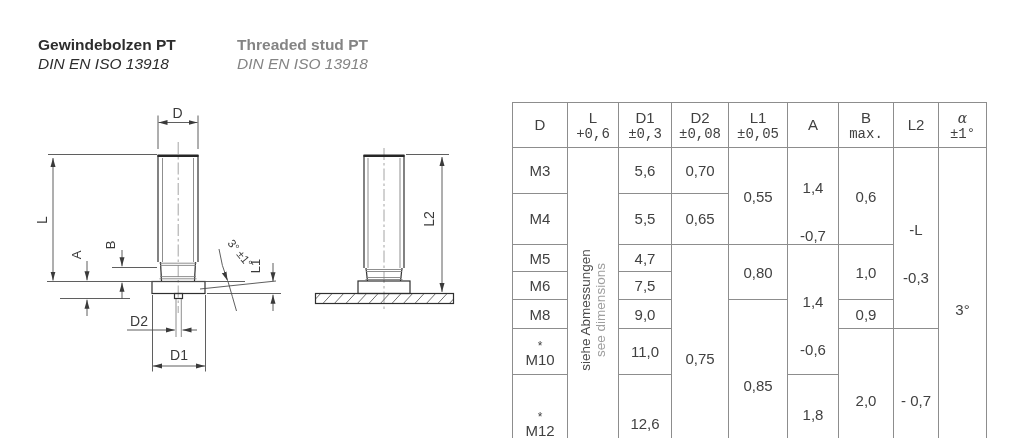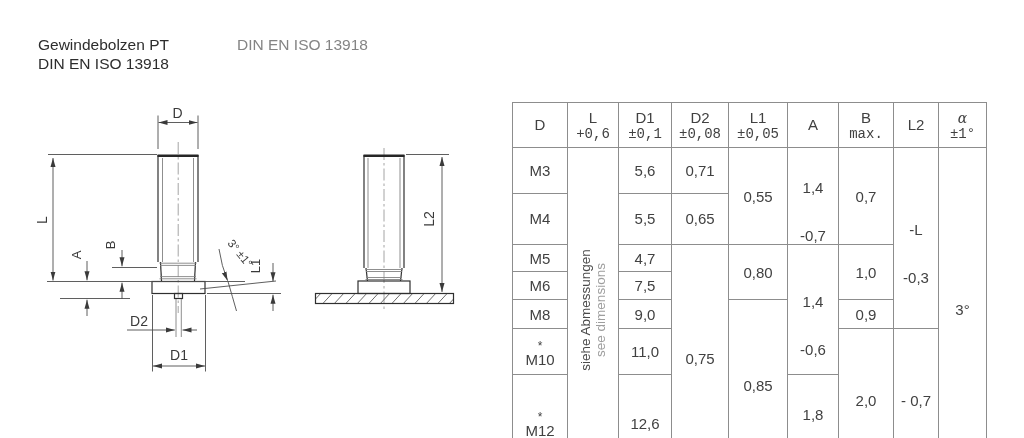--- a/index.html
+++ b/index.html
@@ -4,22 +4,22 @@
 <style>
   html,body { margin:0; padding:0; }
   body {
     width:1024px; height:438px; position:relative; overflow:hidden;
     background:#ffffff; font-family:"Liberation Sans", sans-serif;
   }
   
   .title-block { position:absolute; top:36px; font-size:15.5px; line-height:18.5px; }
   #title-de { left:38px; color:#2d2d2d; }
   #title-en { left:237px; color:#848484; }
-  .title-line1 { font-weight:normal; display:block;text-align:right; }
-  .title-line2 { font-weight:normal; display:block; }
+  .title-line1 { font-weight:bold; display:block;text-align:right; }
+  .title-line2 { font-weight:normal; display:block;font-style:italic; }
 
   
   #drawing-svg { position:absolute; left:0; top:0; }
   .outline { stroke:#2f2f2f; stroke-width:1.2; fill:none; }
   .outline-thick { stroke:#262626; stroke-width:2.4; fill:none; }
   .thread { stroke:#828282; stroke-width:0.9; fill:none; }
   .dim { stroke:#4d4d4d; stroke-width:0.9; fill:none; }
   .centerline { stroke:#9a9a9a; stroke-width:0.9; fill:none; stroke-dasharray:12 3 2.5 3; }
   .hatch { stroke:#5a5a5a; stroke-width:0.9; }
   .dwg-label { fill:#3a3a3a; font-size:14px; font-family:"Liberation Sans",sans-serif; }
@@ -55,20 +55,21 @@
   .starred .mlabel { display:block; line-height:17px; }
 </style>
 </head>
 <body>
 
 <div class="title-block" id="title-de">
   <span class="title-line1">Gewindebolzen PT</span>
   <span class="title-line2">DIN EN ISO 13918</span>
 </div>
 <div class="title-block" id="title-en">
+  <span class="title-line1">Threaded stud PT</span>
   <span class="title-line2">DIN EN ISO 13918</span>
 </div>
 
 <svg id="drawing-svg" width="1024" height="438" viewBox="0 0 1024 438">
   <defs>
     <marker id="arw" markerUnits="userSpaceOnUse" markerWidth="12" markerHeight="9" refX="9" refY="4" orient="auto-start-reverse">
       <path d="M9,4 L0,1.5 L0,6.5 z" fill="#3a3a3a"></path>
     </marker>
     <clipPath id="plate-clip">
         <rect x="316" y="294" width="137" height="9"></rect>
@@ -209,21 +210,21 @@
   <tr style="height:45px">
     <th>
           <span class="hsym">D</span>
         </th>
     <th>
           <span class="hsym">L</span>
           <span class="htol">+0,6</span>
         </th>
     <th>
           <span class="hsym">D1</span>
-          <span class="htol">±0,1</span>
+          <span class="htol">±0,3</span>
         </th>
     <th>
           <span class="hsym">D2</span>
           <span class="htol">±0,08</span>
         </th>
     <th>
           <span class="hsym">L1</span>
           <span class="htol">±0,05</span>
         </th>
     <th>
@@ -243,27 +244,27 @@
   </tr>
   <tr style="height:26px">
     <td>M3</td>
     <td class="rot-cell" rowspan="7">
       <div class="rot-wrap">
         <span class="de">siehe Abmessungen</span>
         <span class="en">see dimensions</span>
       </div>
     </td>
     <td>5,6</td>
-    <td>0,71</td>
+    <td>0,70</td>
     <td rowspan="2">0,55</td>
     <td rowspan="2" class="two">
       <span>1,4</span>
           <span>-0,7</span>
     </td>
-    <td rowspan="2">0,7</td>
+    <td rowspan="2">0,6</td>
     <td rowspan="5" class="two">
       <span>-L</span>
           <span>-0,3</span>
     </td>
     <td rowspan="7">3°</td>
   </tr>
   <tr style="height:29px">
     <td>M4</td>
     <td>5,5</td>
     <td>0,65</td>

